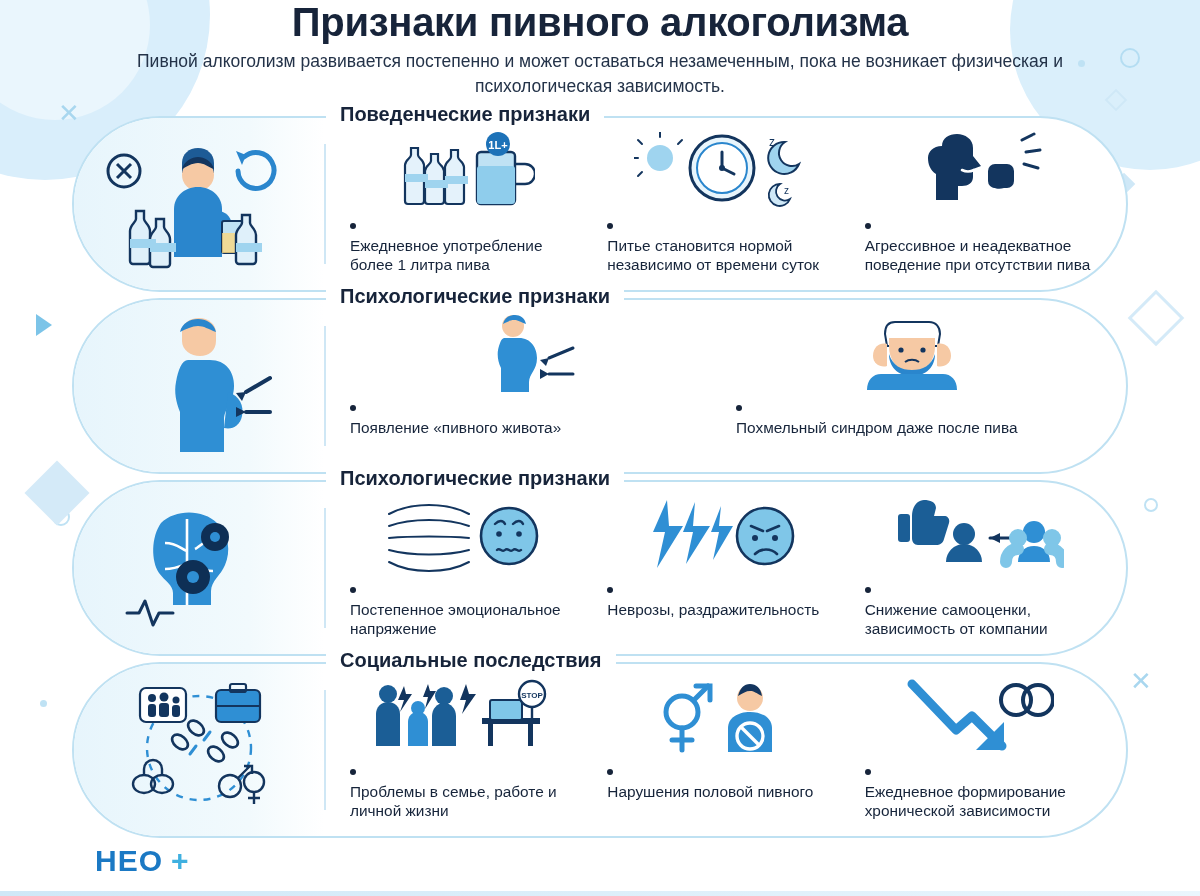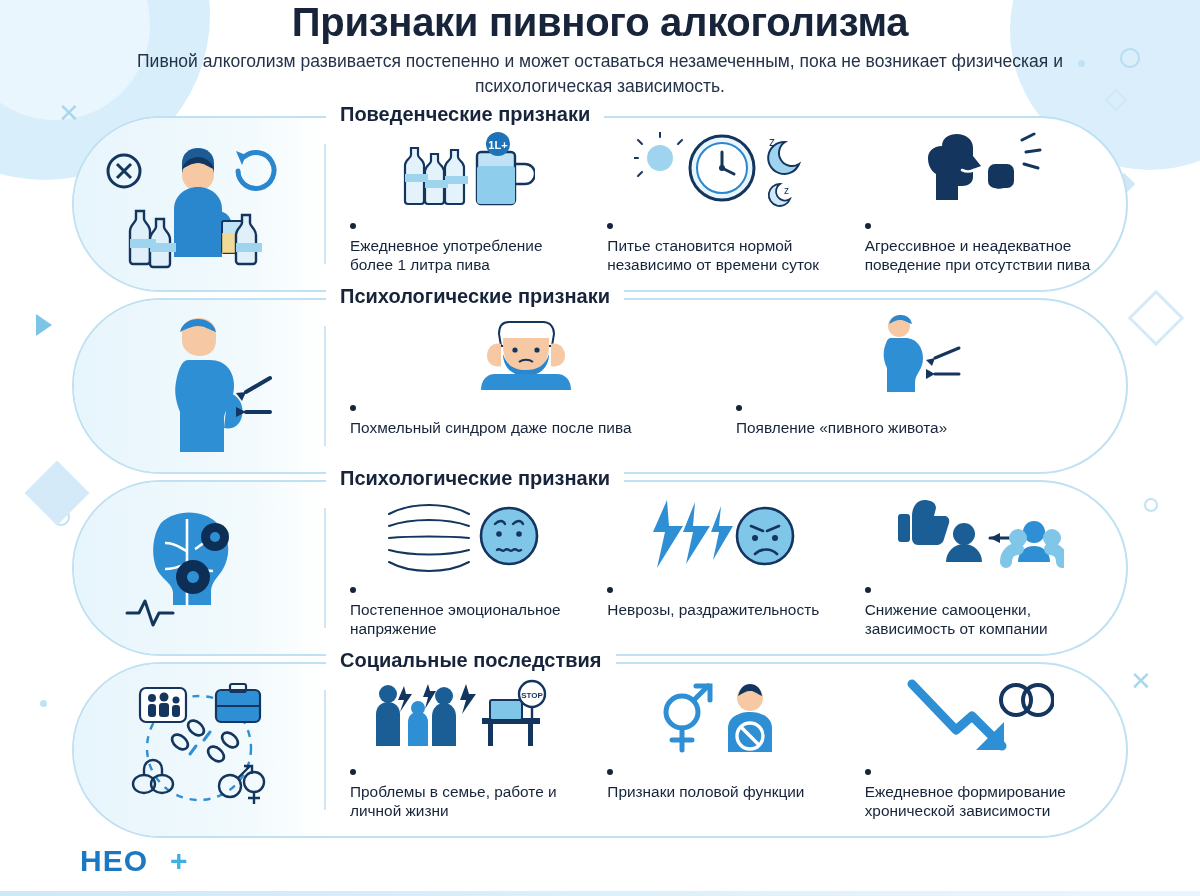--- a/index.html
+++ b/index.html
@@ -144,22 +144,22 @@
   
   .badge {
     position: absolute; left: 252px; top: -15px;
     background: #ffffff; padding: 0 14px;
     font-size: 20px; font-weight: 700; color: #17243a;
     white-space: nowrap; z-index: 5;
   }
 
   
   .logo {
-    position: absolute; left: 80px; bottom: 18px;
-    display: flex; align-items: center; gap: 20px;
+    position: absolute; left: 95px; bottom: 18px;
+    display: flex; align-items: center; gap: 6px;
     z-index: 4;
   }
   .logo-text {
     font-size: 30px; font-weight: 700; color: #1b79c4; letter-spacing: 1px;
   }
   .logo-plus {
     font-size: 30px; font-weight: 700; color: #3fb0e0; margin-left: 2px;
   }
   .footer-rule {
     position: absolute; left: 0; right: 0; bottom: 0; height: 5px;
@@ -327,54 +327,54 @@
               <path d="M122 96l-10-5v10z" fill="#13355e"></path>
             </svg>
           </span>
         </div>
         <div class="divider"></div>
         <div class="items">
 
           <div class="item">
             <div class="item-art">
               <svg width="120" height="78" viewBox="0 0 120 78">
+                <circle cx="44" cy="12" r="11" fill="#f6c9a4"></circle>
+                <path d="M34 10c2-7 7-9 12-9s10 3 11 9c-6-2-8-4-12-4s-7 2-11 4z" fill="#2a86cd"></path>
+                <path d="M36 24h14c12 0 18 10 18 20 0 12-8 16-8 24v10H32V54c-4-8-4-16-2-22 2-6 3-8 6-8z" fill="#2f8fd4"></path>
+                <g stroke="#13355e" stroke-width="3" stroke-linecap="round">
+                  <line x1="104" y1="34" x2="80" y2="44"></line>
+                  <line x1="104" y1="60" x2="80" y2="60"></line>
+                </g>
+                <path d="M80 44l-9 2 6 6z" fill="#13355e"></path>
+                <path d="M80 60l-9-5v10z" fill="#13355e"></path>
+              </svg>
+            </div>
+            <div class="item-text">
+              <span class="bullet"></span>
+              <span>Появление «пивного живота»</span>
+            </div>
+          </div>
+
+          <div class="item">
+            <div class="item-art">
+              <svg width="120" height="78" viewBox="0 0 120 78">
                 <path d="M40 8h34c7 0 11 5 11 12l-2 12H32l-2-12c0-7 3-12 10-12z" fill="#ffffff" stroke="#13355e" stroke-width="2"></path>
                 <path d="M34 24h46v8c0 16-10 26-23 26S34 48 34 32z" fill="#f6c9a4"></path>
                 <path d="M34 40c0 12 8 22 23 22s23-10 23-22c-4 12-12 16-23 16s-19-4-23-16z" fill="#2a86cd"></path>
                 <circle cx="46" cy="36" r="2.6" fill="#13355e"></circle>
                 <circle cx="68" cy="36" r="2.6" fill="#13355e"></circle>
                 <path d="M50 48c4-3 10-3 14 0" fill="none" stroke="#13355e" stroke-width="2"></path>
                 <path d="M18 42c0-10 8-14 14-12v22c-6 2-14-2-14-10z" fill="#f6c9a4"></path>
                 <path d="M96 42c0-10-8-14-14-12v22c6 2 14-2 14-10z" fill="#f6c9a4"></path>
                 <path d="M26 60h62c8 0 14 6 14 16H12c0-10 6-16 14-16z" fill="#2f8fd4"></path>
               </svg>
             </div>
             <div class="item-text">
               <span class="bullet"></span>
               <span>Похмельный синдром даже после пива</span>
-            </div>
-          </div>
-
-          <div class="item">
-            <div class="item-art">
-              <svg width="120" height="78" viewBox="0 0 120 78">
-                <circle cx="44" cy="12" r="11" fill="#f6c9a4"></circle>
-                <path d="M34 10c2-7 7-9 12-9s10 3 11 9c-6-2-8-4-12-4s-7 2-11 4z" fill="#2a86cd"></path>
-                <path d="M36 24h14c12 0 18 10 18 20 0 12-8 16-8 24v10H32V54c-4-8-4-16-2-22 2-6 3-8 6-8z" fill="#2f8fd4"></path>
-                <g stroke="#13355e" stroke-width="3" stroke-linecap="round">
-                  <line x1="104" y1="34" x2="80" y2="44"></line>
-                  <line x1="104" y1="60" x2="80" y2="60"></line>
-                </g>
-                <path d="M80 44l-9 2 6 6z" fill="#13355e"></path>
-                <path d="M80 60l-9-5v10z" fill="#13355e"></path>
-              </svg>
-            </div>
-            <div class="item-text">
-              <span class="bullet"></span>
-              <span>Появление «пивного живота»</span>
             </div>
           </div>
 
 
         </div>
       </div>
       <div class="badge">Психологические признаки</div>
     </div>
 
     <div class="section">
@@ -552,21 +552,21 @@
                 </g>
                 <circle cx="98" cy="20" r="13" fill="#f6c9a4"></circle>
                 <path d="M86 18c2-8 6-12 12-12s11 4 12 12c-6-3-8-5-12-5s-7 2-12 5z" fill="#13355e"></path>
                 <path d="M76 74V50c0-10 10-16 22-16s22 6 22 16v24z" fill="#2f8fd4"></path>
                 <circle cx="98" cy="58" r="13" fill="none" stroke="#ffffff" stroke-width="3.4"></circle>
                 <line x1="89" y1="49" x2="107" y2="67" stroke="#ffffff" stroke-width="3.4"></line>
               </svg>
             </div>
             <div class="item-text">
               <span class="bullet"></span>
-              <span>Признаки половой функции</span>
+              <span>Нарушения половой пивного</span>
             </div>
           </div>
 
           <div class="item">
             <div class="item-art">
               <svg width="150" height="78" viewBox="0 0 150 78">
                 <path d="M8 6l44 46 16-14 30 30" stroke="#2f8fd4" stroke-width="9" fill="none" stroke-linecap="round" stroke-linejoin="round"></path>
                 <path d="M100 44v28H72z" fill="#2f8fd4"></path>
                 <circle cx="112" cy="22" r="15" fill="none" stroke="#13355e" stroke-width="4"></circle>
                 <circle cx="134" cy="22" r="15" fill="none" stroke="#13355e" stroke-width="4"></circle>

